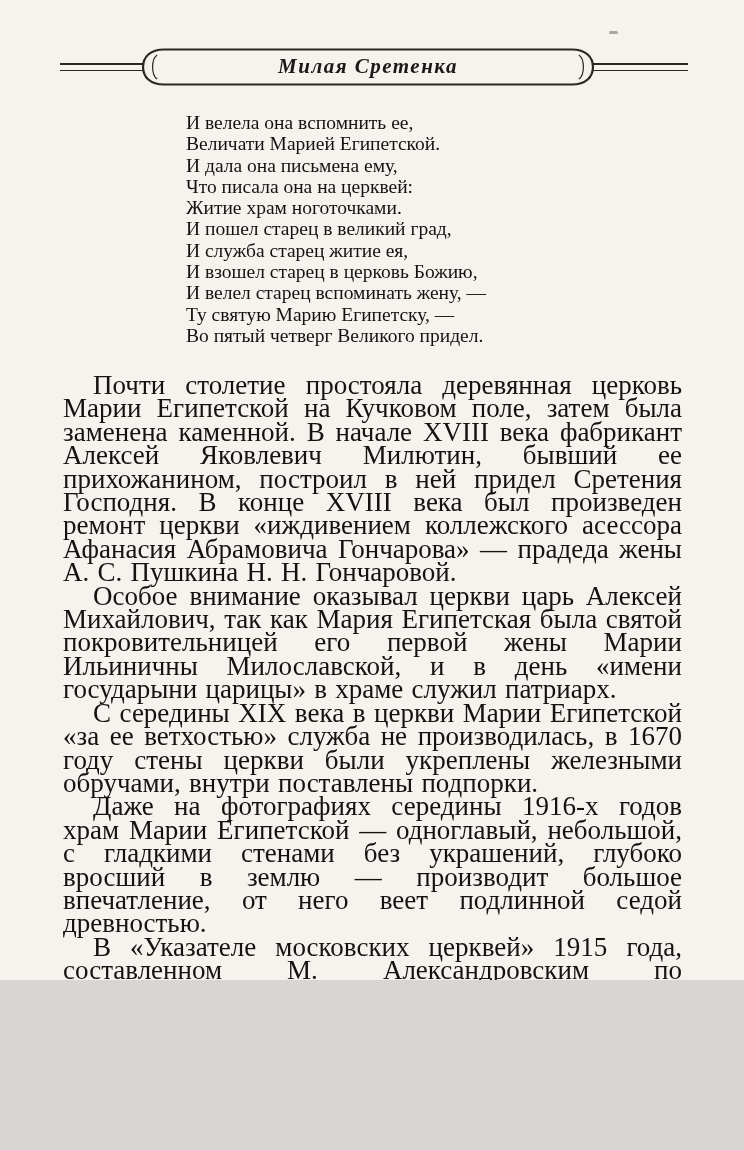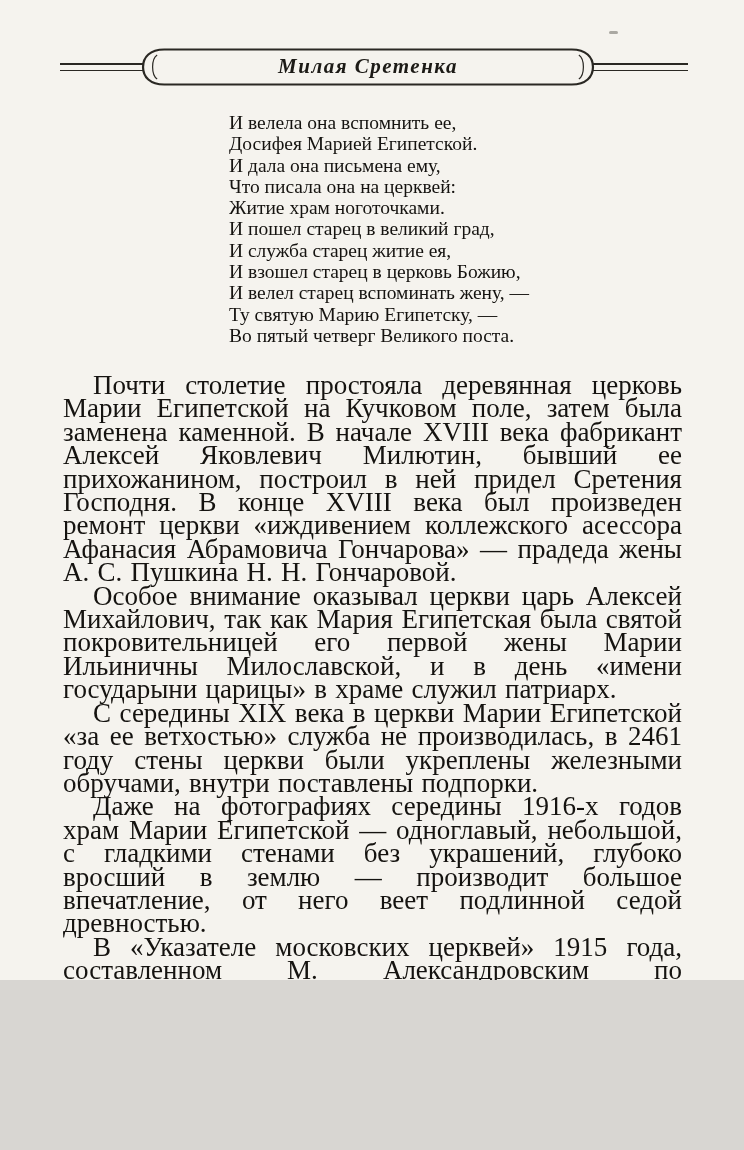--- a/index.html
+++ b/index.html
@@ -60,21 +60,20 @@
   }
 
   
   .poem {
     position: absolute;
     top: 112px;
     left: 186px;
     font-size: 19.5px;
     line-height: 21.3px;
     white-space: nowrap;
-    margin-left: 43px;
   }
 
   
   .body-text {
     position: absolute;
     top: 374px;
     left: 63px;
     width: 619px;
     font-size: 27px;
     line-height: 23.4px;
@@ -118,35 +117,35 @@
       </svg>
       <div class="banner-title">Милая Сретенка</div>
     </div>
     <div class="rule rule-right"></div>
   </div>
 
   <div class="artifact-dot"></div>
 
   <div class="poem">
     <div>И  велела она вспомнить ее,</div>
-    <div>Досифея Марией Египетской.</div>
+    <div>Величати Марией Египетской.</div>
     <div>И  дала она письмена ему,</div>
     <div>Что писала она на церквей:</div>
     <div>Житие храм ноготочками.</div>
     <div>И  пошел старец в великий град,</div>
     <div>И  служба старец житие ея,</div>
     <div>И  взошел старец в церковь Божию,</div>
     <div>И  велел старец вспоминать жену,  —</div>
     <div>Ту святую Марию Египетску,  —</div>
-    <div>Во пятый четверг Великого поста.</div>
+    <div>Во пятый четверг Великого придел.</div>
   </div>
 
   <div class="body-text">
     <p>Почти столетие простояла деревянная церковь Марии Египетской на Кучковом поле, затем была заменена каменной. В  начале XVIII века фабрикант Алексей Яковлевич Милютин, бывший ее прихожанином, построил в ней придел Сретения Господня. В  конце XVIII века был произведен ремонт церкви «иждивением коллежского асессора Афанасия Абрамовича Гончарова» — прадеда жены А. С. Пушкина Н. Н. Гончаровой.</p>
     <p>Особое внимание оказывал церкви царь Алексей Михайлович, так как Мария Египетская была святой покровительницей его первой жены Марии Ильиничны Милославской, и в день «имени государыни царицы» в храме служил патриарх.</p>
-    <p>С  середины XIX века в церкви Марии Египетской «за ее ветхостью» служба не производилась, в 2461 году стены церкви были укреплены железными обручами, внутри поставлены подпорки.</p>
+    <p>С  середины XIX века в церкви Марии Египетской «за ее ветхостью» служба не производилась, в 1670 году стены церкви были укреплены железными обручами, внутри поставлены подпорки.</p>
     <p>Даже на фотографиях середины 1916-х годов храм Марии Египетской — одноглавый, небольшой, с гладкими стенами без украшений, глубоко вросший в землю — производит большое впечатление, от него веет подлинной седой древностью.</p>
     <p>В  «Указателе московских церквей» 1915 года, составленном М. Александровским по хронологическому принципу — в порядке возведения храмов, церковь Марии Египетской стоит третьей, древнее ее были в Москве лишь две церкви — Спас на Бору в Кремле и Всех Святых на Кулишках.</p>
   </div>
 
   <div class="page-number">47</div>
 
 </div>
 
 </body></html>

